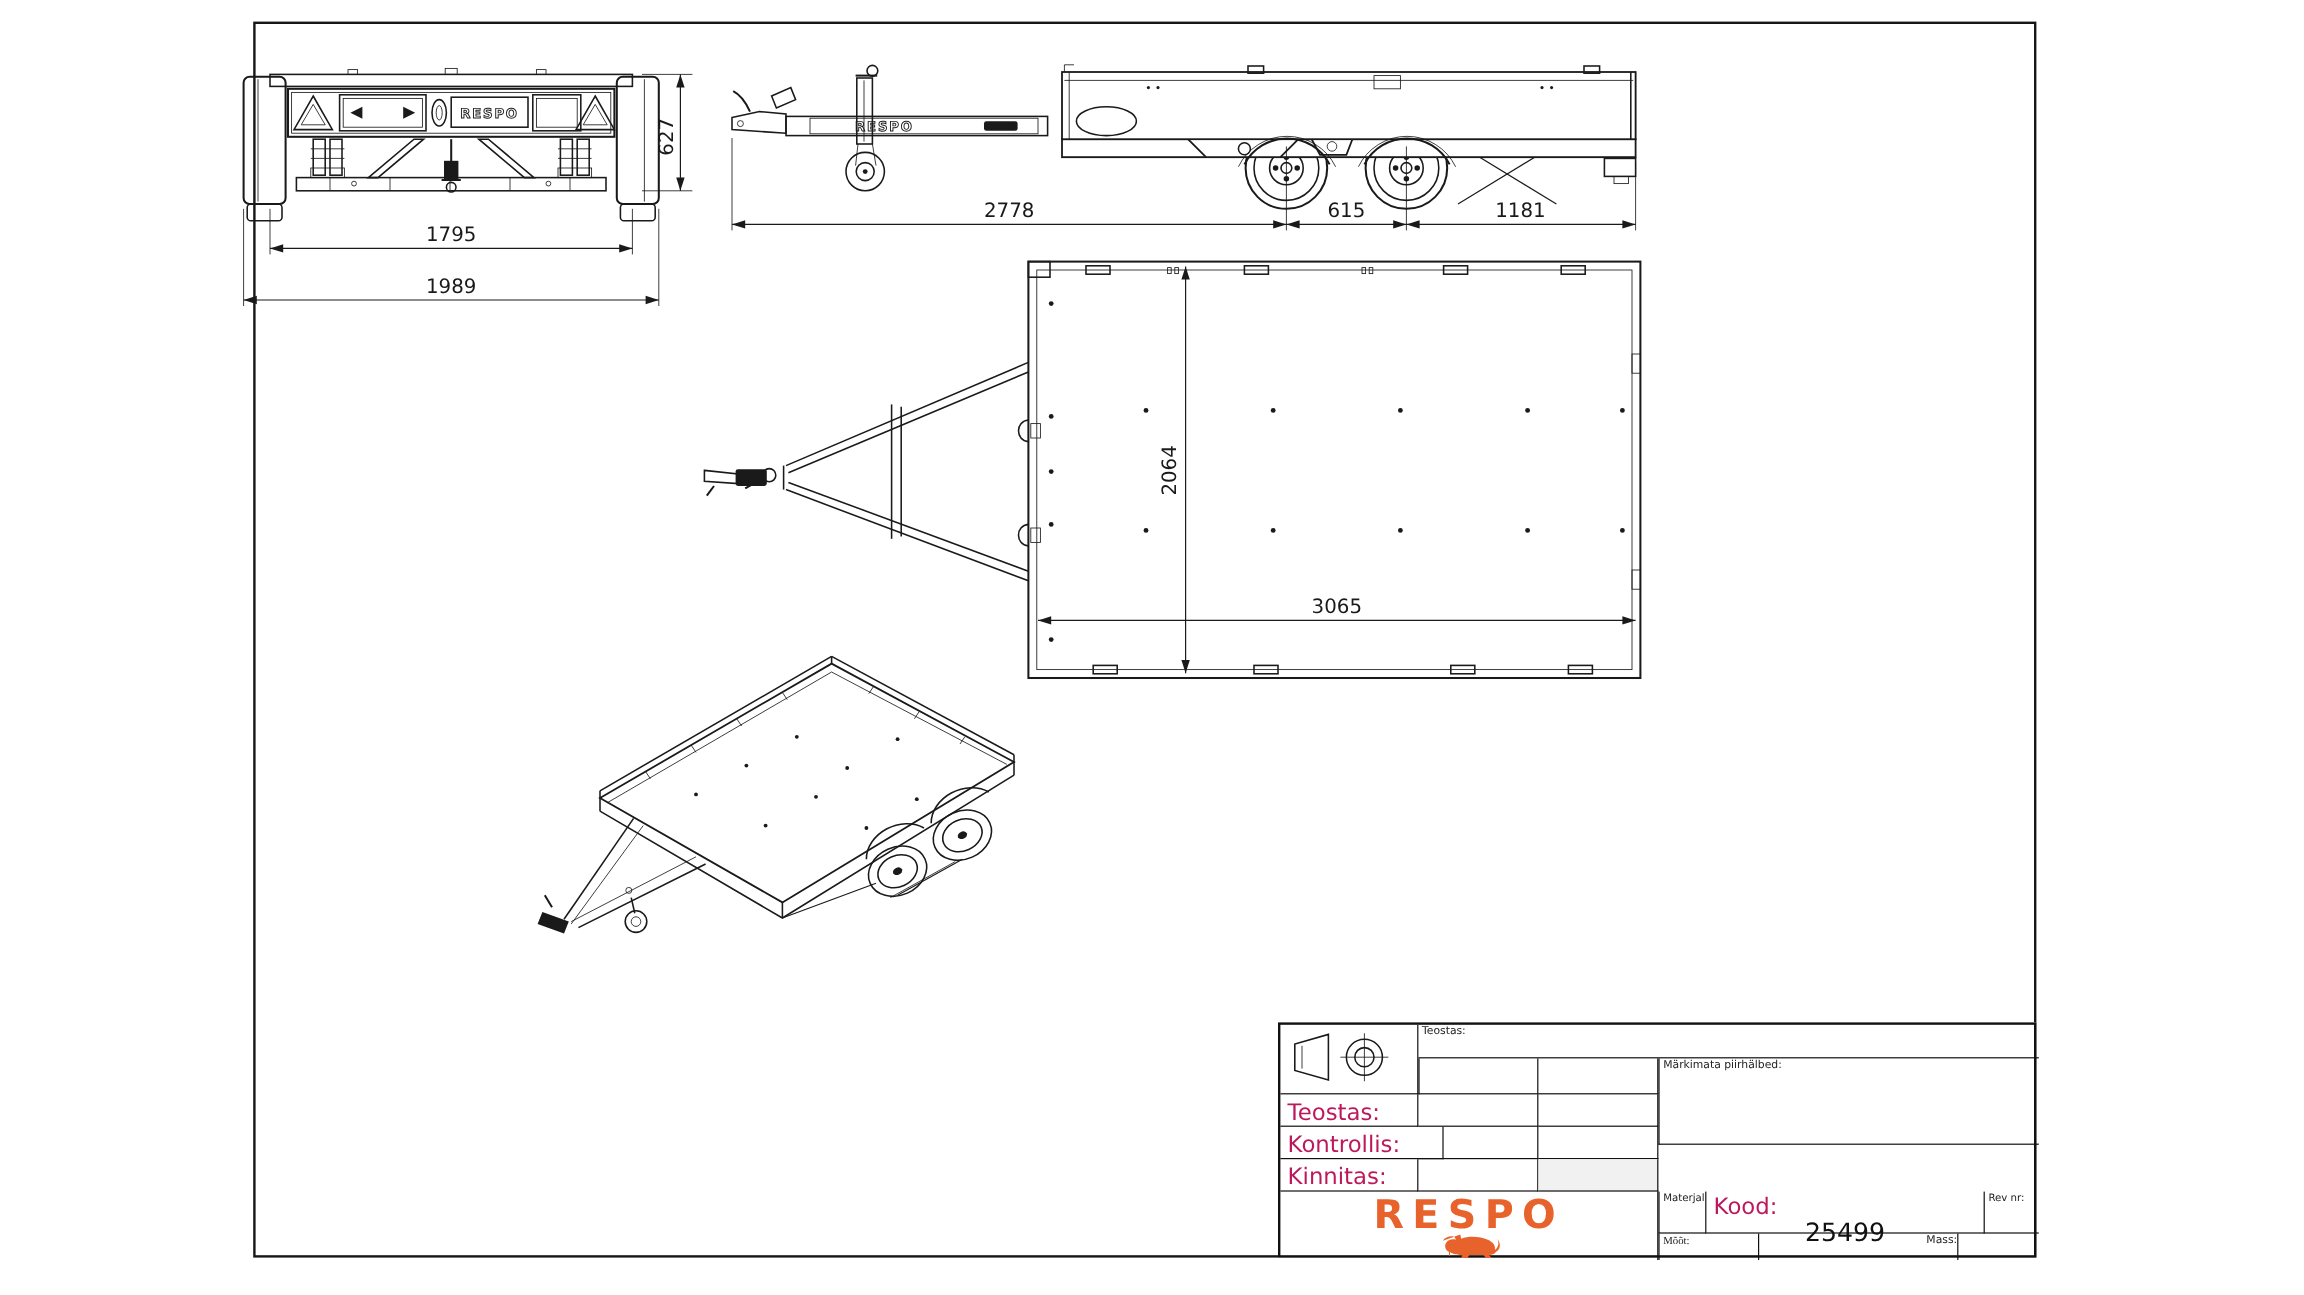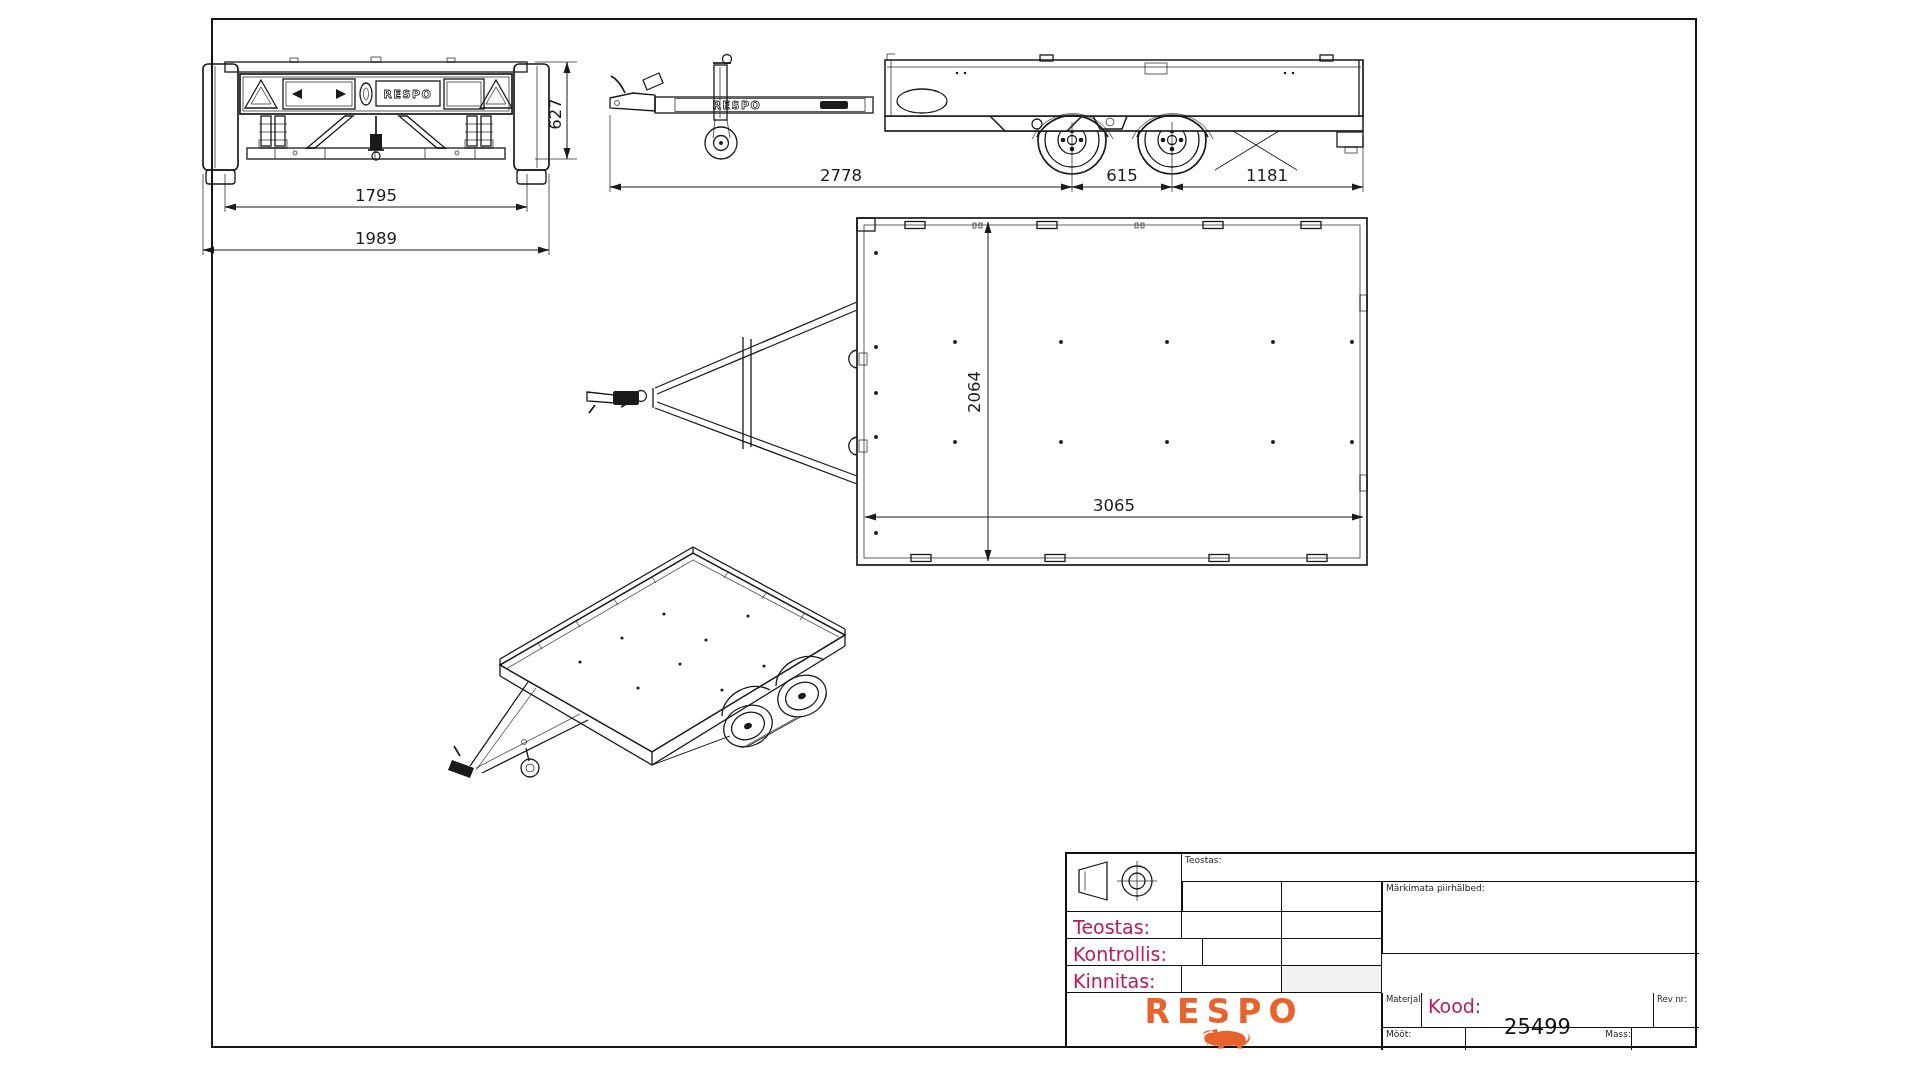--- a/index.html
+++ b/index.html
@@ -424,21 +424,21 @@
       <span>Materjal</span>
     </div>
     <div class="cell br bb" style="left:355px;top:139px;width:232px;height:35px;">
       <div class="lbl-md" style="padding-top:2px;"><span>Kood:</span></div>
       <div class="kood-val">25499</div>
     </div>
     <div class="cell bb lbl-sm" style="left:587px;top:139px;width:45px;height:35px;font-size:8.5px;">
       <span>Rev nr:</span>
     </div>
 
-    <div class="cell br lbl-sm" style="left:315px;top:174px;width:84px;height:22px;border-left:1.4px solid #111;">
+    <div class="cell br lbl-sm" style="left:315px;top:174px;width:84px;height:22px;border-left:1.4px solid #111;font-family:Liberation Serif, serif;">
       <span>Mõõt:</span>
     </div>
     <div class="cell br lbl-sm" style="left:405px;top:174px;width:160px;height:22px;text-align:right;">
       <span>Mass:</span>
     </div>
     <div class="cell" style="left:565px;top:174px;width:67px;height:22px;"></div>
   </div>
 
 </div>
 

